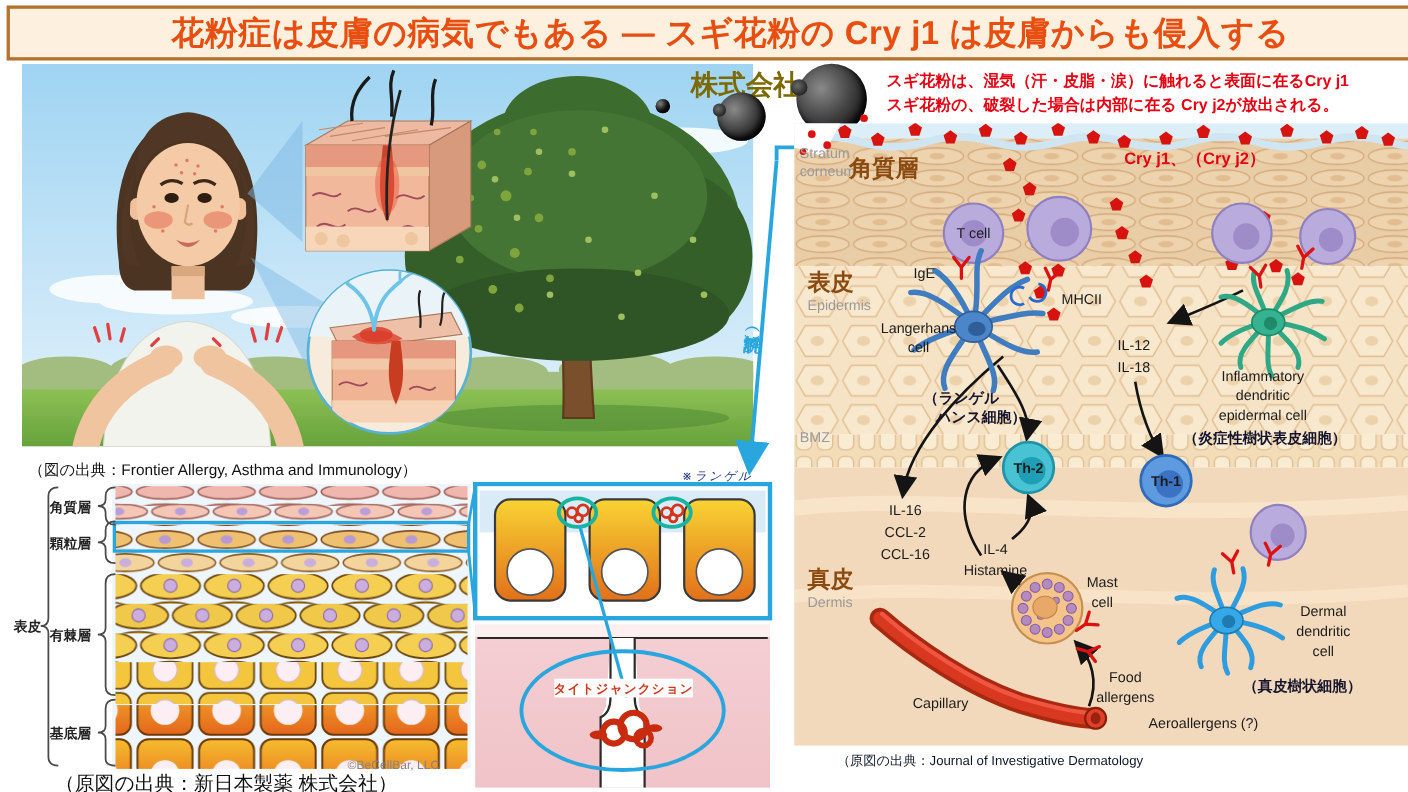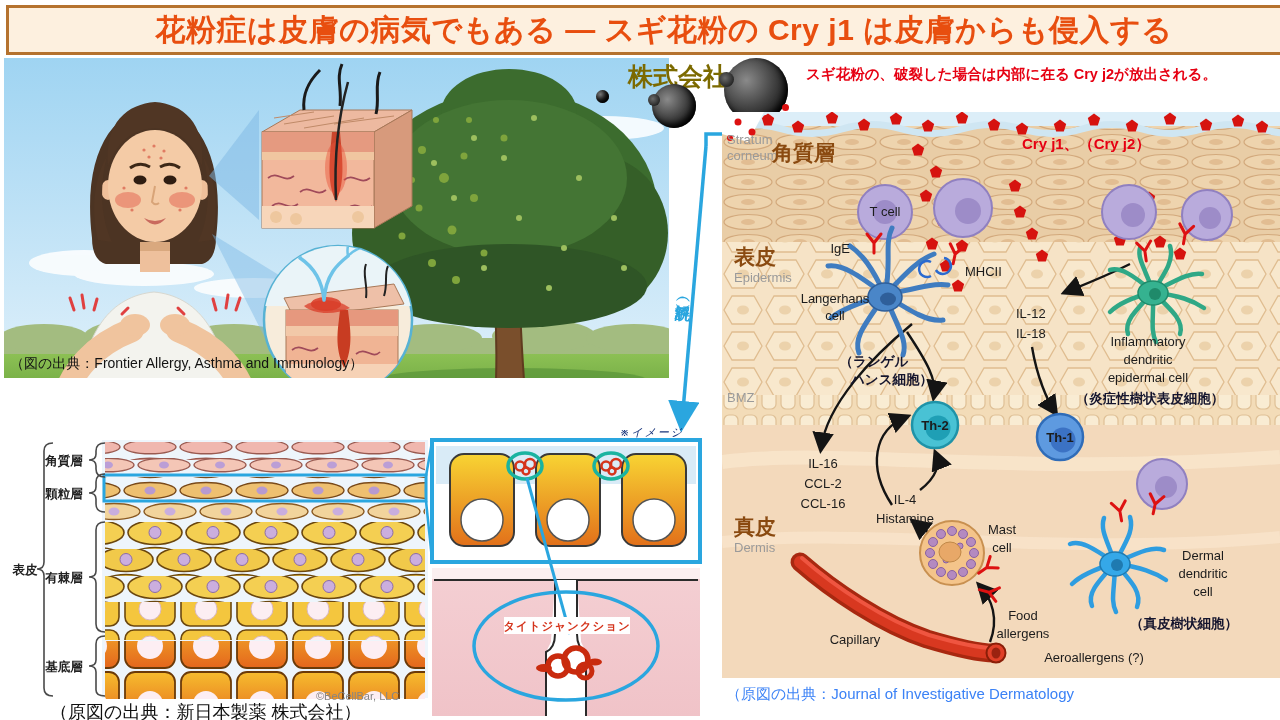--- a/index.html
+++ b/index.html
@@ -3,41 +3,41 @@
 <meta charset="utf-8">
 <style>
   html,body{margin:0;padding:0;background:#e8e8e8;}
   .page{position:relative;width:1280px;height:720px;background:#ffffff;overflow:hidden;
         font-family:"Liberation Sans","DejaVu Sans",sans-serif;}
   
   .title-bar{position:absolute;left:6px;top:5px;width:1262px;height:44px;background:#fdf0df;
              border:3px solid #b5722e;display:flex;align-items:center;justify-content:center;padding-left:24px;}
   .title-text{color:#e84e0f;font-size:30px;font-weight:bold;white-space:nowrap;letter-spacing:0.5px;}
   
-  .left-panel{position:absolute;left:4px;top:58px;width:665px;height:320px;overflow:hidden;}
+  .left-panel{position:absolute;left:20px;top:58px;width:665px;height:384px;overflow:hidden;}
   .left-panel svg{position:absolute;left:0;top:0;}
   .left-caption{position:absolute;left:6px;bottom:5px;color:#131313;font-size:14px;}
   
   .pollen-title{position:absolute;left:628px;top:60px;font-size:25px;font-weight:bold;color:#7c6a00;}
   .grain{position:absolute;border-radius:50%;
          background:radial-gradient(circle at 35% 35%,#8a8a8a,#454545 45%,#161616 78%);
          box-shadow:inset -3px -3px 6px #000;}
   .bump{position:absolute;border-radius:50%;
         background:radial-gradient(circle at 40% 40%,#6a6a6a,#222 75%);}
   .rdot{position:absolute;background:#dd1111;border-radius:50%;}
   .pollen-note{position:absolute;left:806px;top:63px;width:472px;color:#e60012;
                font-weight:bold;font-size:14.5px;line-height:1.55;}
   
   .annot{position:absolute;left:652px;top:126px;}
   .annot-label{position:absolute;left:674px;top:292px;writing-mode:vertical-rl;text-orientation:mixed;
                color:#2aa6df;font-weight:bold;font-size:15px;transform:rotate(4deg);letter-spacing:1px;}
   
   .skin-diagram{position:absolute;left:722px;top:112px;width:558px;height:566px;}
   .journal-caption{position:absolute;left:726px;top:684px;width:348px;text-align:center;
-                   font-size:15px;color:#3b82f6;line-height:1.3;}
+                   font-size:12px;color:#0f172a;line-height:1.3;}
   .credit{position:absolute;left:1076px;top:691px;background:#fbf6e8;border:1px solid #b3ab98;
           font-weight:bold;font-size:13px;padding:2px 8px;color:#111;}
   
   .tj{position:absolute;left:10px;top:416px;width:700px;height:304px;}
   .tj-title{position:absolute;left:110px;top:0;width:420px;text-align:left;font-size:17px;
             font-weight:bold;color:#101010;letter-spacing:2px;margin-top:32px;}
   .tj-note{position:absolute;left:610px;top:9px;font-size:11px;color:#16337a;
            letter-spacing:2px;font-style:italic;}
   .tj-caption{position:absolute;left:40px;top:284px;font-size:18px;color:#101010;}
   .tj-copy{position:absolute;left:306px;top:274px;font-size:11px;color:#858585;}
@@ -227,20 +227,21 @@
   <div class="grain" style="left:652px;top:84px;width:44px;height:44px;">
     <div class="bump" style="left:-4px;top:10px;width:12px;height:12px;"></div>
   </div>
   <div class="grain" style="left:724px;top:58px;width:64px;height:64px;">
     <div class="bump" style="left:-5px;top:14px;width:15px;height:15px;"></div>
     <div class="rdot" style="left:44px;top:56px;width:9px;height:9px;"></div>
     <div class="rdot" style="left:58px;top:46px;width:7px;height:7px;"></div>
     <div class="rdot" style="left:30px;top:62px;width:6px;height:6px;"></div>
   </div>
   <div class="pollen-note">
+    <div>スギ花粉は、湿気（汗・皮脂・涙）に触れると表面に在るCry j1</div>
     <div>スギ花粉の、破裂した場合は内部に在る Cry j2が放出される。</div>
   </div>
 
   <svg class="annot" width="72" height="312" viewBox="0 0 72 312">
     <defs>
       <marker id="bah" markerWidth="9" markerHeight="9" refX="6" refY="4.5" orient="auto">
         <path d="M0,0 L9,4.5 L0,9 Z" fill="#2aa6df"></path>
       </marker>
     </defs>
     <path d="M70,8 L54,8 L54,20" stroke="#2aa6df" stroke-width="3.5" fill="none"></path>
@@ -487,21 +488,21 @@
       <text class="jpb mid" x="462" y="516" font-size="14">（真皮樹状細胞）</text>
     </svg>
   </div>
 
   <div class="journal-caption">
     <div>（原図の出典：Journal of Investigative Dermatology</div>
   </div>
 
   <div class="tj">
     <div class="tj-title">タイトジャンクションの構図</div>
-    <div class="tj-note">※イメージ</div>
+    <div class="tj-note">※ランゲル</div>
     <svg style="position:absolute;left:0;top:22px;" width="700" height="282" viewBox="0 0 700 282">
       <defs>
         <linearGradient id="cellgrad" x1="0" y1="0" x2="0" y2="1">
           <stop offset="0" stop-color="#f8d433"></stop>
             <stop offset="1" stop-color="#e2701a"></stop>
         </linearGradient>
         <linearGradient id="basalgrad" x1="0" y1="0" x2="0" y2="1">
           <stop offset="0" stop-color="#f6bc2e"></stop>
             <stop offset="1" stop-color="#e4661c"></stop>
         </linearGradient>

